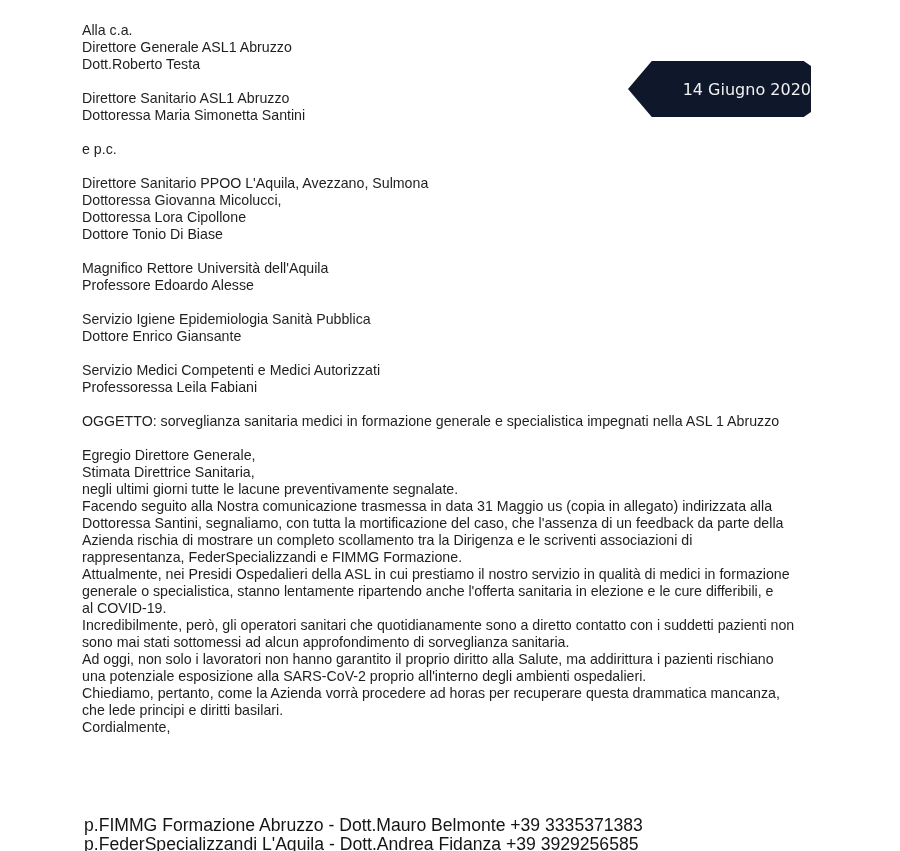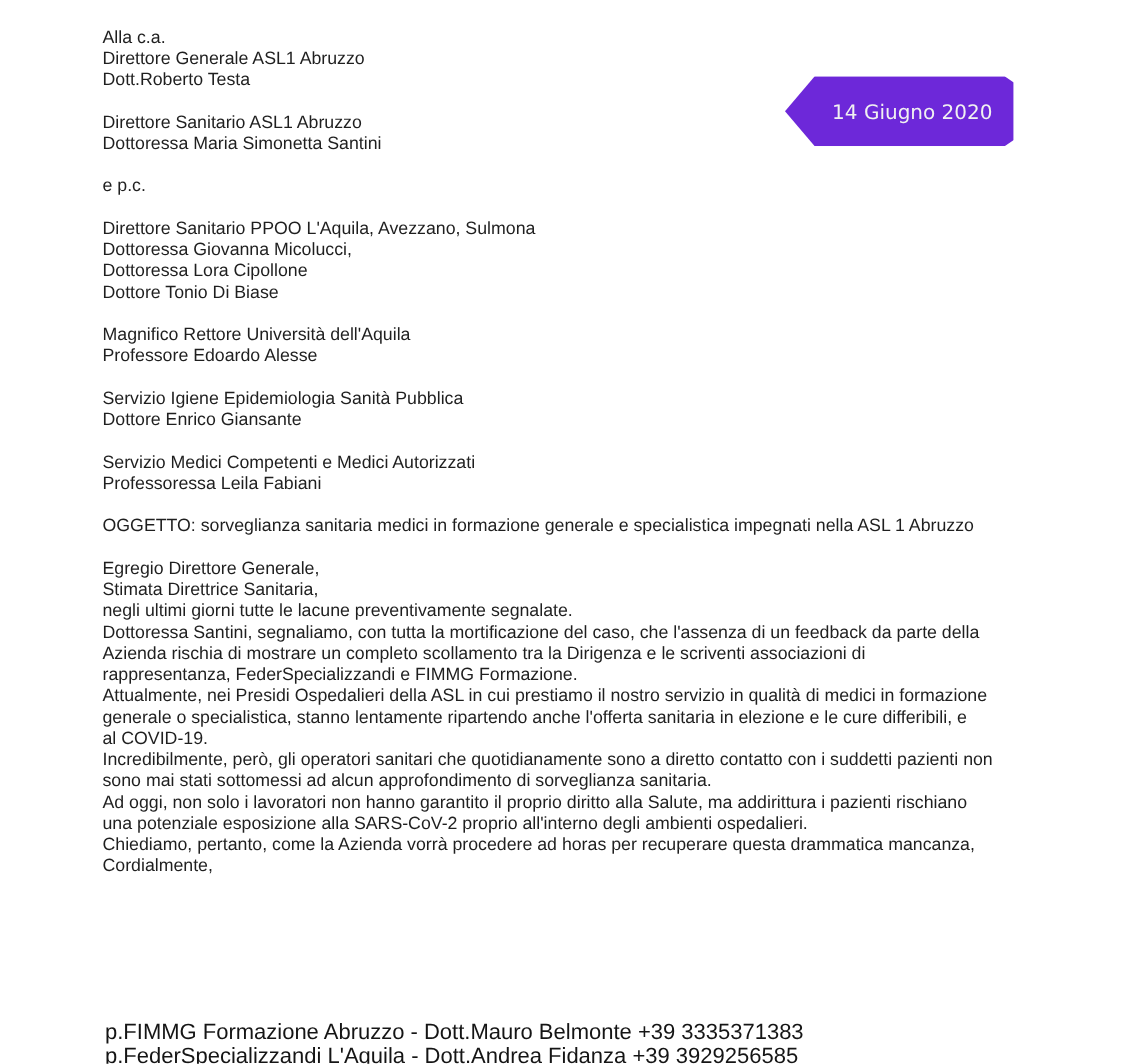--- a/index.html
+++ b/index.html
@@ -7,24 +7,24 @@
     width: 900px; height: 851px; background: #ffffff; position: relative; overflow: hidden;
     font-family: "Liberation Sans", sans-serif; color: #1f1f1f;
   }
   .doc { position: absolute; left: 82px; top: 22px; width: 760px; font-size: 14.2px; line-height: 17px; }
   .line { white-space: nowrap; height: 17px; }
   .gap { height: 17px; }
   .sig { position: absolute; left: 84px; top: 816px; font-size: 17.6px; line-height: 19px; color: #151515; }
   .sig .line { height: 19px; }
   .date-badge {
     position: absolute; left: 628px; top: 61px; width: 183px; height: 56px;
-    background: #6d28d9; color: #f1f1f1;
+    background: #0f172a; color: #f1f1f1;
     clip-path: polygon(0 50%, 13% 0, 96% 0, 100% 9%, 100% 91%, 96% 100%, 13% 100%);
     border-radius: 4px;
-    display: flex; align-items: center; justify-content: flex-end; padding-right: 17px; box-sizing: border-box;
+    display: flex; align-items: center; justify-content: flex-end; box-sizing: border-box;
     font-family: "DejaVu Sans", sans-serif; font-size: 16px;
   }
 </style>
 </head>
 <body>
 
 <div class="doc">
   <div class="line">Alla c.a.</div>
   <div class="line">Direttore Generale ASL1 Abruzzo</div>
   <div class="line">Dott.Roberto Testa</div>
@@ -47,31 +47,33 @@
   <div class="gap"></div>
   <div class="line">Servizio Medici Competenti e Medici Autorizzati</div>
   <div class="line">Professoressa Leila Fabiani</div>
   <div class="gap"></div>
   <div class="line">OGGETTO: sorveglianza sanitaria medici in formazione generale e specialistica impegnati nella ASL 1 Abruzzo</div>
   <div class="gap"></div>
   <div>
     <div class="line">Egregio Direttore Generale,</div>
     <div class="line">Stimata Direttrice Sanitaria,</div>
     <div class="line">negli ultimi giorni tutte le lacune preventivamente segnalate.</div>
+    <div class="line">Facendo seguito alla Nostra comunicazione trasmessa in data 31 Maggio us (copia in allegato) indirizzata alla</div>
     <div class="line">Dottoressa Santini, segnaliamo, con tutta la mortificazione del caso, che l'assenza di un feedback da parte della</div>
     <div class="line">Azienda rischia di mostrare un completo scollamento tra la Dirigenza e le scriventi associazioni di</div>
     <div class="line">rappresentanza, FederSpecializzandi e FIMMG Formazione.</div>
     <div class="line">Attualmente, nei Presidi Ospedalieri della ASL in cui prestiamo il nostro servizio in qualità di medici in  formazione</div>
     <div class="line">generale o specialistica, stanno lentamente ripartendo anche l'offerta sanitaria in elezione e le cure differibili, e</div>
     <div class="line">al COVID-19.</div>
     <div class="line">Incredibilmente, però, gli operatori sanitari che quotidianamente sono a diretto contatto con i suddetti pazienti non</div>
     <div class="line">sono mai stati sottomessi ad alcun approfondimento di sorveglianza sanitaria.</div>
     <div class="line">Ad oggi, non solo i lavoratori non hanno garantito il proprio diritto alla Salute, ma addirittura i pazienti rischiano</div>
     <div class="line">una potenziale esposizione alla SARS-CoV-2 proprio all'interno degli ambienti ospedalieri.</div>
     <div class="line">Chiediamo, pertanto, come la Azienda vorrà procedere ad horas per recuperare questa drammatica mancanza,</div>
+    <div class="line">che lede principi e diritti basilari.</div>
     <div class="line">Cordialmente,</div>
   </div>
 </div>
 
 <div class="sig">
   <div class="line">p.FIMMG Formazione Abruzzo - Dott.Mauro Belmonte +39 3335371383</div>
   <div class="line">p.FederSpecializzandi L'Aquila - Dott.Andrea Fidanza +39 3929256585</div>
 </div>
 
 <div class="date-badge">

